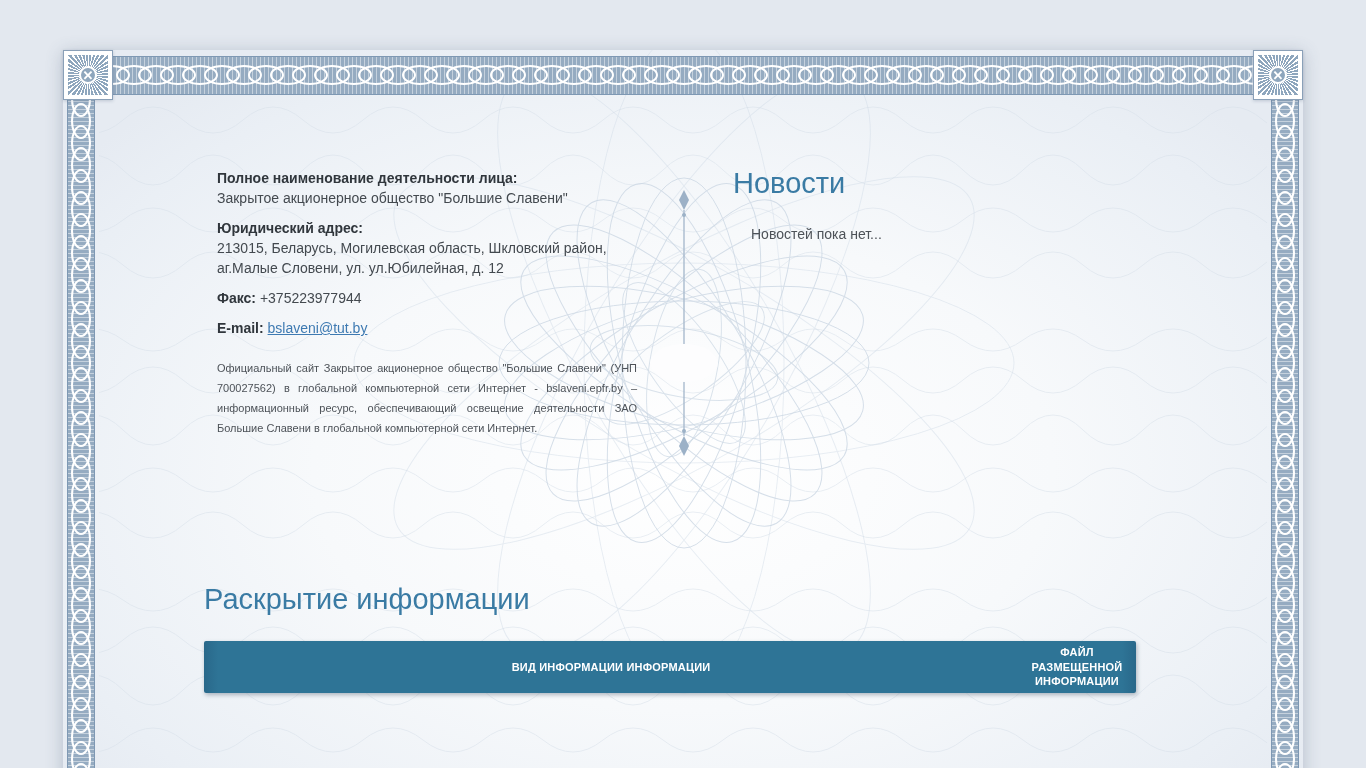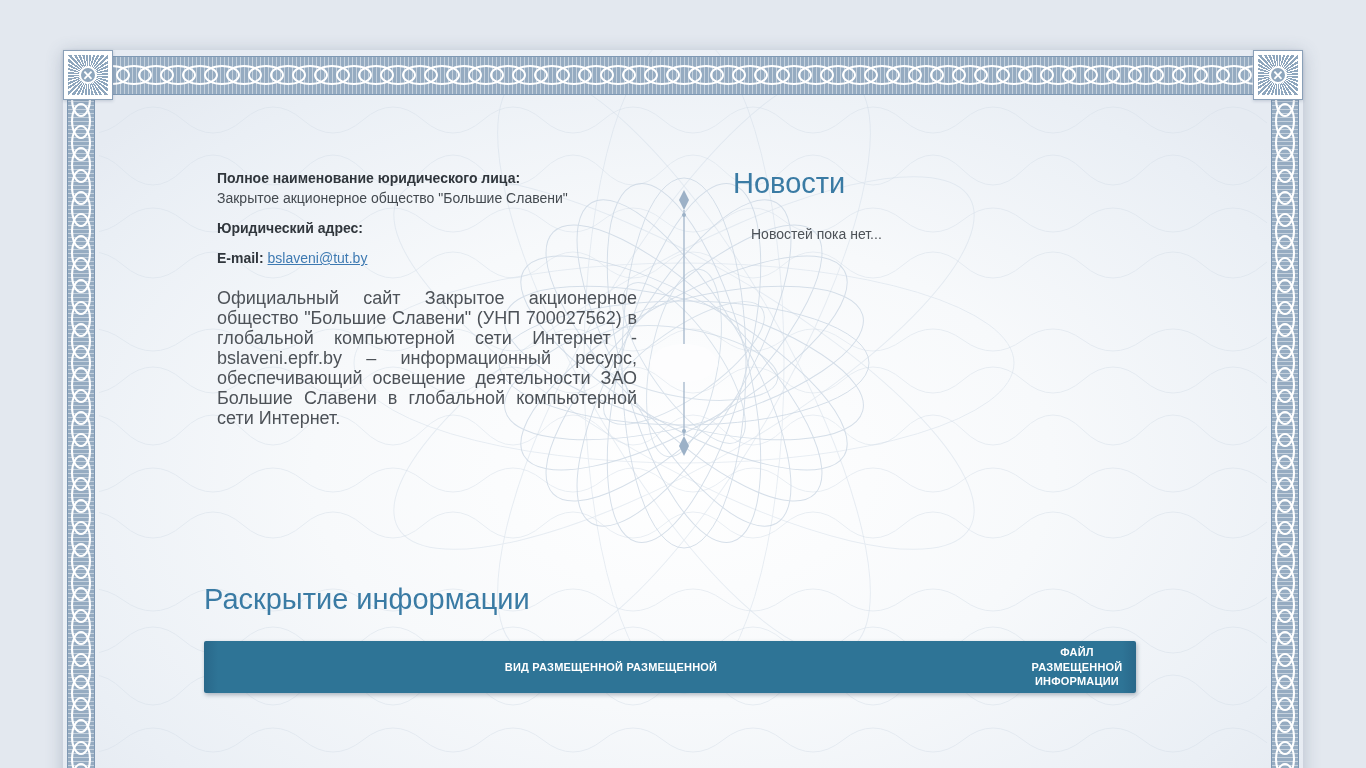--- a/index.html
+++ b/index.html
@@ -45,21 +45,21 @@
   
   .deco { position:absolute; left:0; top:0; pointer-events:none; }
   
   .columns { position:absolute; left:154px; top:118px; right:90px; display:flex; }
   .col-left  { width:420px; flex:none; }
   .col-right { margin-left:96px; width:420px; flex:none; }
   h1 { font-size:29px; font-weight:400; color:#3a7ba4; margin:0 0 26px 0; line-height:1.1; }
   .info p { margin:0 0 10px 0; font-size:14px; line-height:20px; color:#43494f; }
   .lbl { font-weight:bold; color:#30363c; }
   .note {
-    margin-top:20px; font-size:18px; line-height:20px; color:#4d5258;
+    margin-top:20px; font-size:11px; line-height:20px; color:#4d5258;
     text-align:justify;
   }
   .news-empty { font-size:14px; color:#4d5258; margin:18px; }
   a.email { color:#3e7ab2; text-decoration:underline; cursor:pointer; }
   
   .disclosure { position:absolute; left:141px; top:534px; width:932px; }
   .disclosure h1 { margin-bottom:25px; }
   .table-header {
     display:flex; height:52px; border-radius:2px;
     background: linear-gradient(90deg, #29688a 0, #2e7496 14px, #2e7496 calc(100% - 14px), #29688a 100%);
@@ -174,41 +174,46 @@
     <div class="sun"></div>
   </div>
   <div class="corner corner-tr">
     <div class="sun"></div>
   </div>
 
   <div class="columns">
 
     <div class="col-left info">
       <p>
-        <span class="lbl">Полное наименование юридического лица:</span><br>
+        <span class="lbl">Полное наименование деятельности лица:</span><br>
         <span>Закрытое акционерное общество "Большие Славени"</span>
       </p>
       <p>
         <span class="lbl">Юридический адрес:</span><br>
+        <span>213015, Беларусь, Могилевская область, Шкловский район, аг.Малые Словени, ул. ул.Юбилейная, д. 12</span>
+      </p>
+      <p>
+        <span class="lbl">Факс:</span>
+        <span>+375223977944</span>
       </p>
       <p>
         <span class="lbl">E-mail:</span>
         <a class="email" href="#">bslaveni@tut.by</a>
       </p>
       <div class="note">Официальный сайт Закрытое акционерное общество "Большие Славени" (УНП 700027562) в глобальной компьютерной сети Интернет - bslaveni.epfr.by – информационный ресурс, обеспечивающий освещение деятельности ЗАО Большие Славени в глобальной компьютерной сети Интернет.</div>
     </div>
 
     <div class="col-right">
       <h1>Новости</h1>
       <p class="news-empty">Новостей пока нет...</p>
     </div>
 
   </div>
 
   <div class="disclosure">
     <h1>Раскрытие информации</h1>
     <div class="table-header">
-      <div class="th-cell th-info">ВИД РАЗМЕЩЕННОЙ РАЗМЕЩЕННОЙ</div>
+      <div class="th-cell th-info">ВИД ИНФОРМАЦИИ ИНФОРМАЦИИ</div>
       <div class="th-cell th-file">ФАЙЛ РАЗМЕЩЕННОЙ ИНФОРМАЦИИ</div>
     </div>
   </div>
 
 </div>
 
 </body></html>

